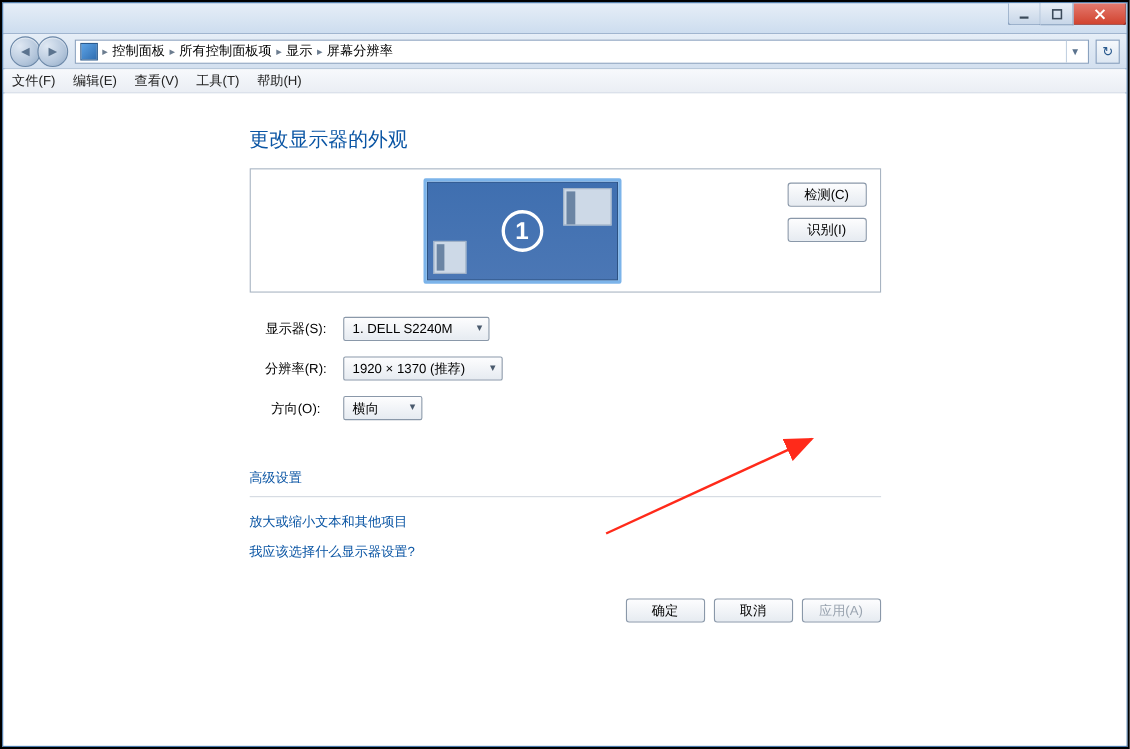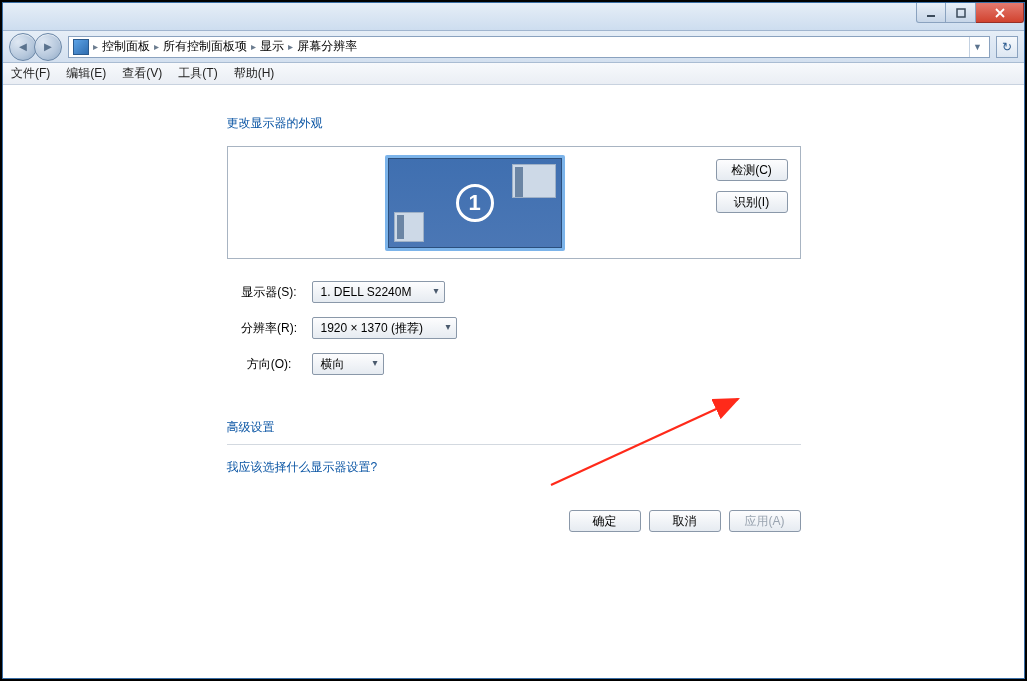--- a/index.html
+++ b/index.html
@@ -122,21 +122,21 @@
   .menu-item { color:#222; cursor: default; }
   
   .content {
     padding: 24px 0 0 0;
     display: flex; justify-content: center;
     position: relative;
     height: calc(100% - 28px - 32px - 22px);
     background:#fff;
   }
   .panel { width: 574px; }
-  .heading { color:#0a55a4; font-size:12px; margin: 6px 0 14px; }
+  .heading { color:#0a55a4; font-size:18px; margin: 6px 0 14px; }
   .preview-box {
     border: 1px solid #a8b4c2;
     height: 113px;
     display: flex;
     position: relative;
     padding: 6px;
   }
   .monitor-area {
     flex:1; display:flex; align-items:center; justify-content:center;
   }
@@ -325,20 +325,21 @@
             <span>横向</span>
           </div>
         </div>
       </div>
 
       <div class="adv-row">
         <span class="link">高级设置</span>
       </div>
 
       <div class="links-block">
+        <span class="link">放大或缩小文本和其他项目</span>
         <span class="link">我应该选择什么显示器设置?</span>
       </div>
 
       <div class="btn-row">
         <button class="w7btn">确定</button>
         <button class="w7btn">取消</button>
         <button class="w7btn disabled">应用(A)</button>
       </div>
 
     </div>

